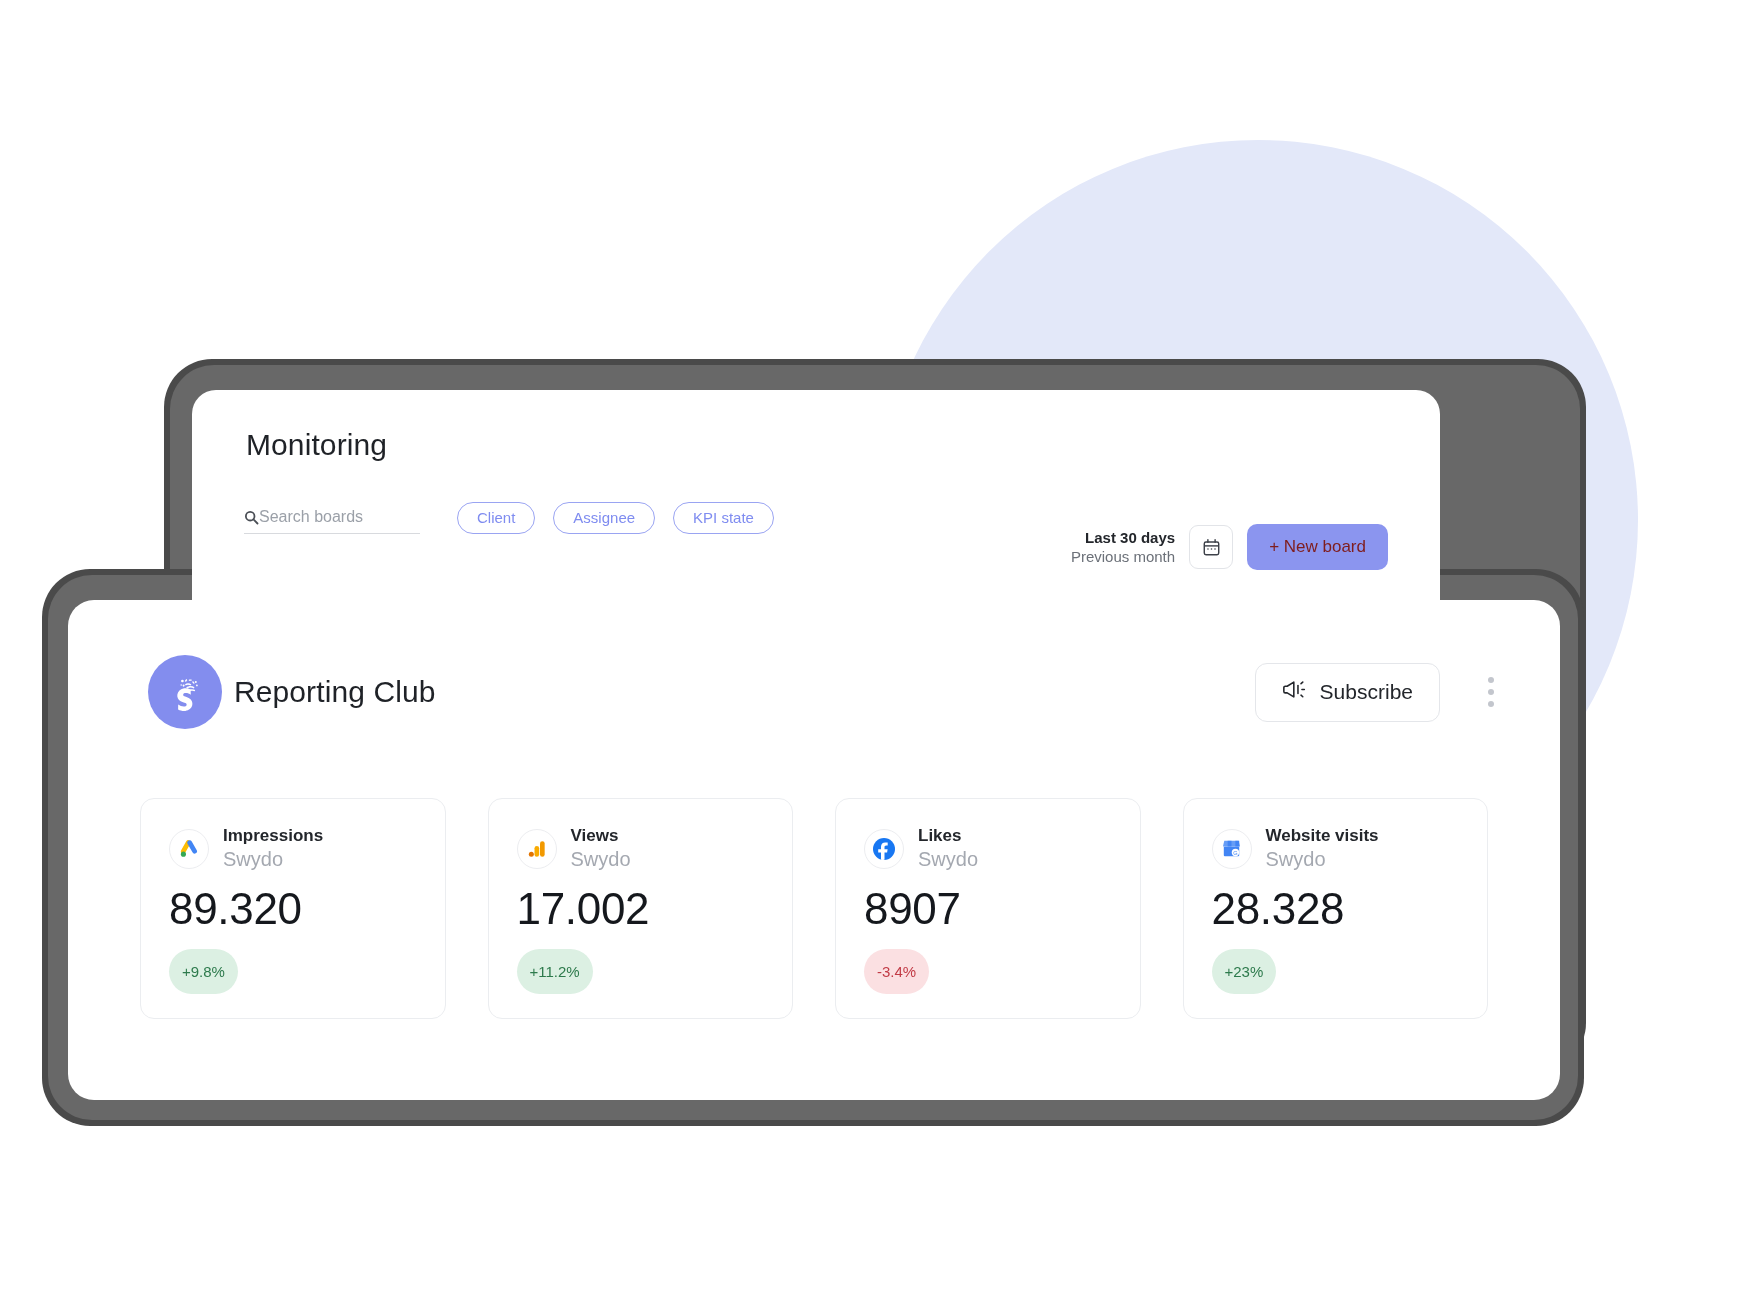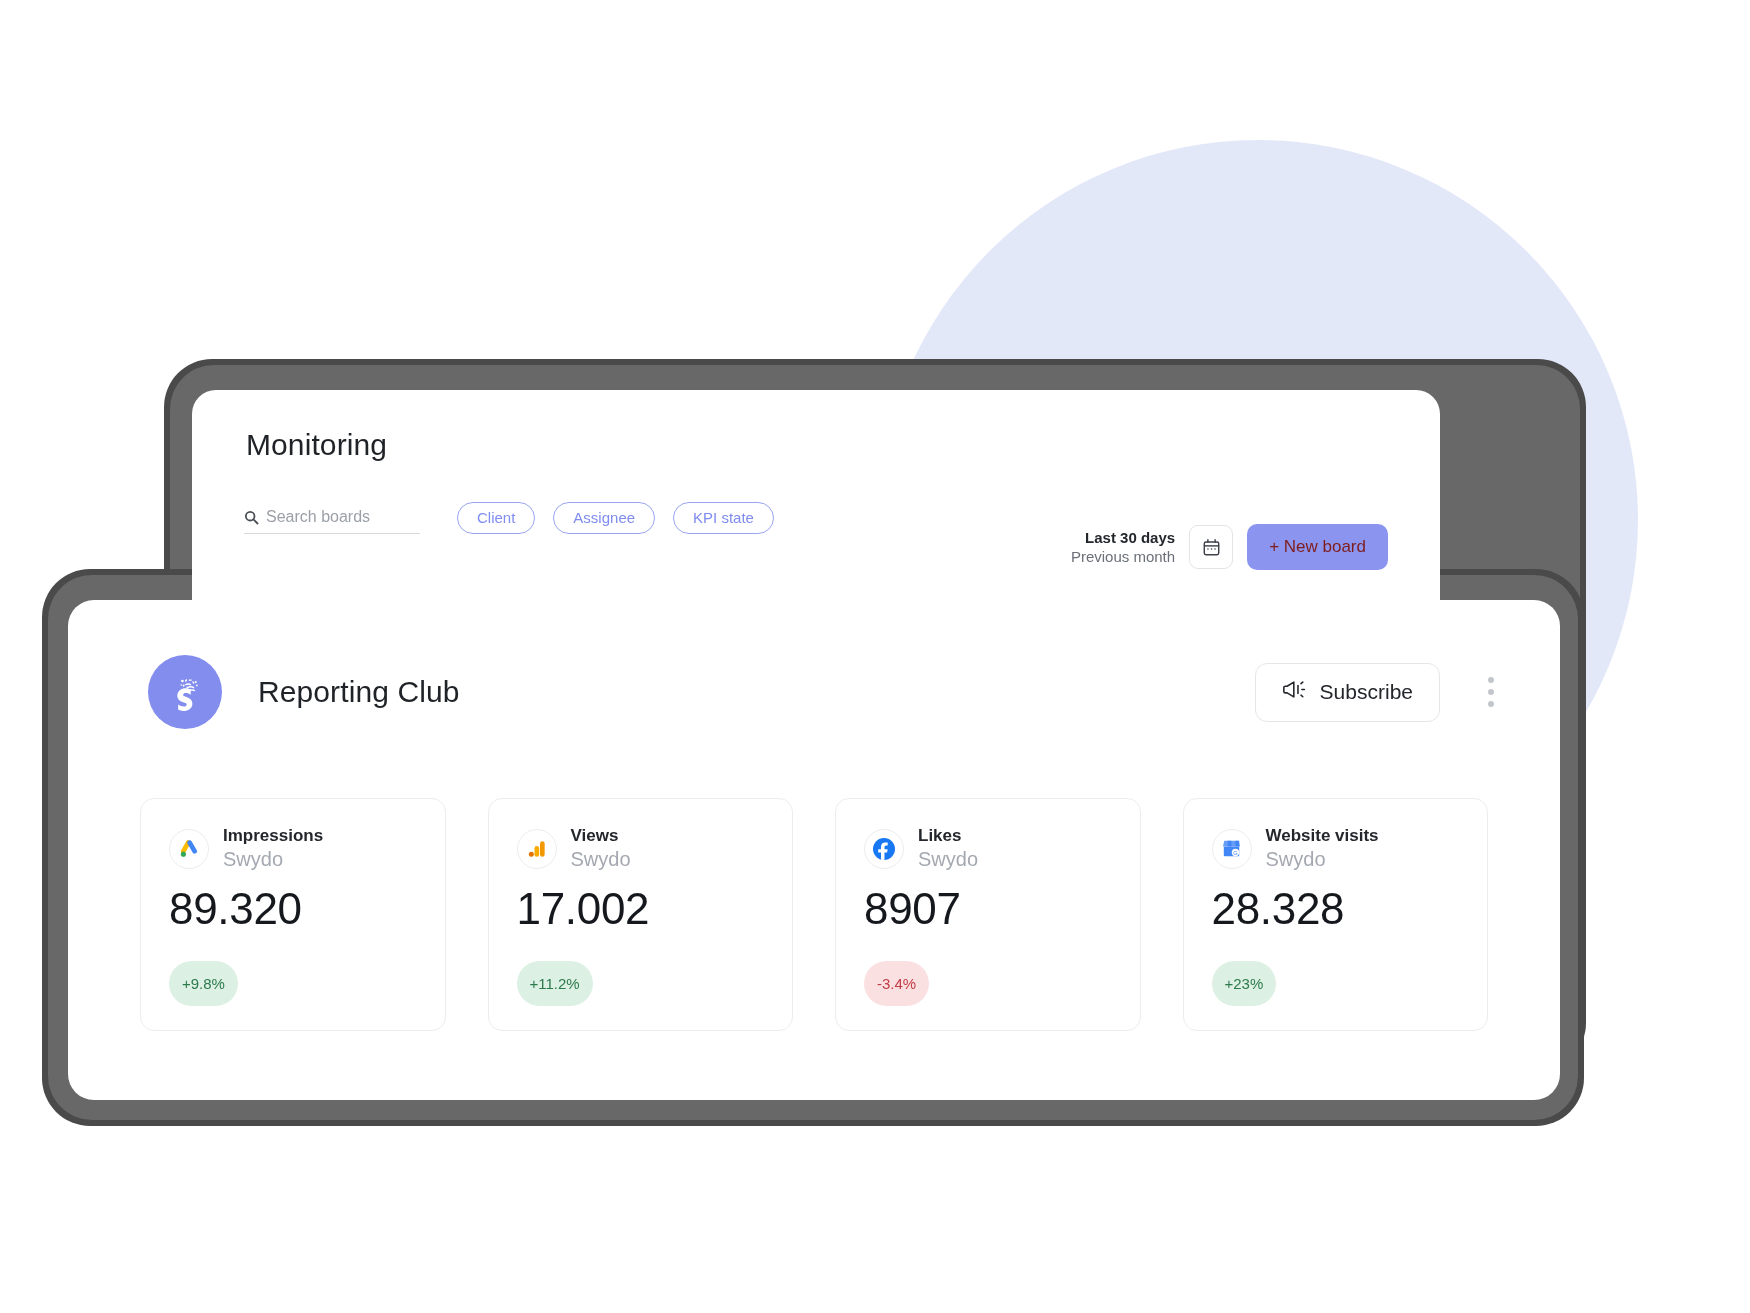--- a/index.html
+++ b/index.html
@@ -105,21 +105,20 @@
   }
 
   
   .search-wrap {
     position: absolute;
     left: 52px;
     top: 18px;
     width: 176px;
     display: flex;
     align-items: center;
-    gap: 7px;
     border-bottom: 1.5px solid #d8dade;
     padding-bottom: 7px;
   }
   .search-icon { display:flex; align-items:center; }
   .search-input {
     border: 0;
     outline: 0;
     background: transparent;
     font-family: "Liberation Sans", sans-serif;
     font-size: 16px;
@@ -220,21 +219,21 @@
     width: 74px;
     height: 74px;
     border-radius: 50%;
     background: #838dee;
     display: flex;
     align-items: center;
     justify-content: center;
     flex: none;
   }
   .club-name {
-    margin-left: 36px;
+    margin-left: 12px;
     font-size: 30px;
     color: #1f2227;
     letter-spacing: .1px;
   }
   .club-actions {
     margin-left: auto;
     display: flex;
     align-items: center;
     gap: 38px;
   }
@@ -312,21 +311,21 @@
   }
   .kpi-value {
     margin-top: 14px;
     font-size: 44px;
     color: #15181d;
     letter-spacing: -.3px;
     line-height: 1.05;
   }
   .kpi-delta {
     display: inline-block;
-    margin-top: 28px;
+    margin-top: 16px;
     font-size: 15px;
     border-radius: 999px;
     padding: 15px 13px;
     line-height: 1;
   }
   .delta-up { background: #dcf0e3; color: #2d7a4c; }
   .delta-down { background: #fbe0e2; color: #c23b46; }
 </style>
 </head>
 <body>

